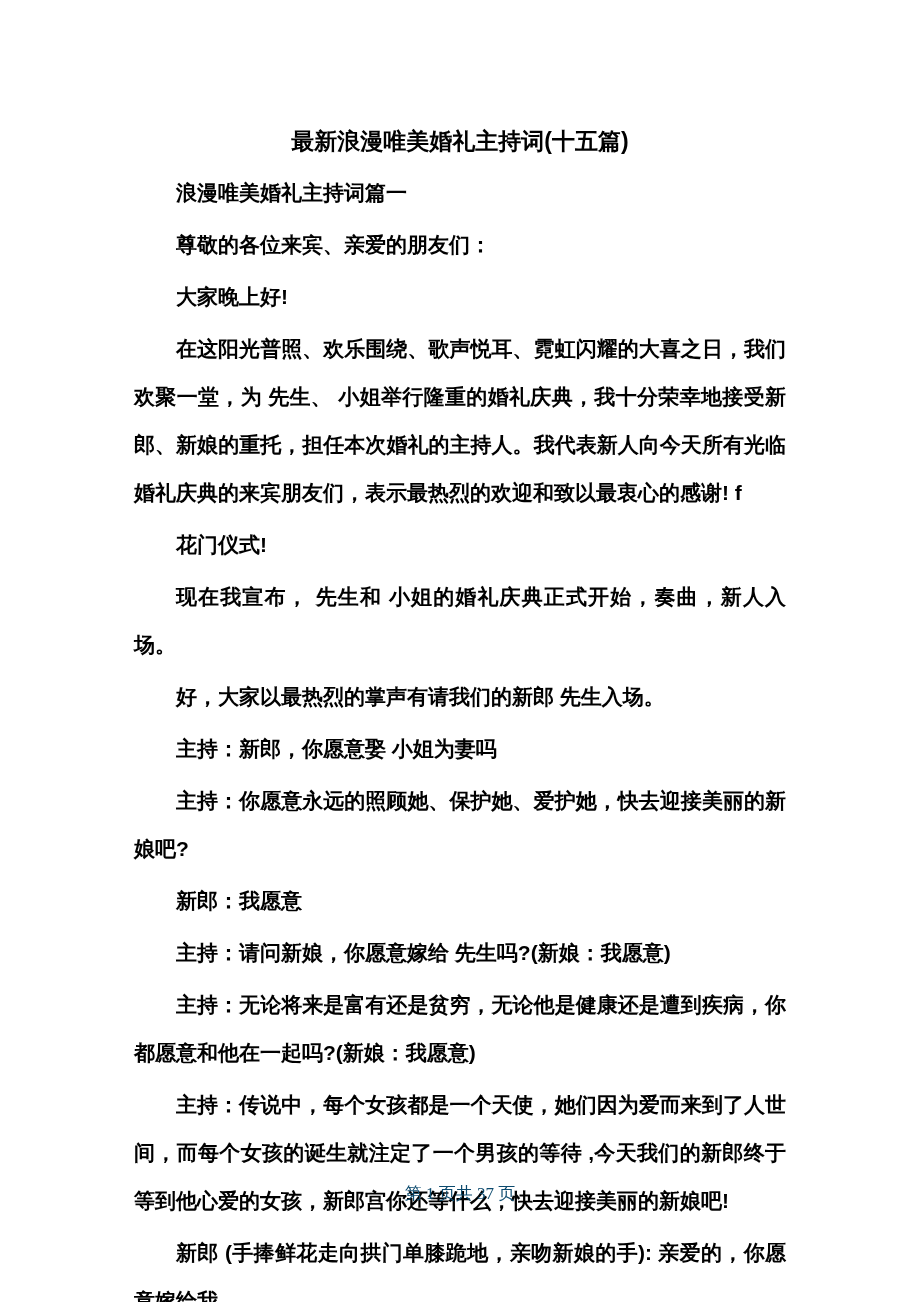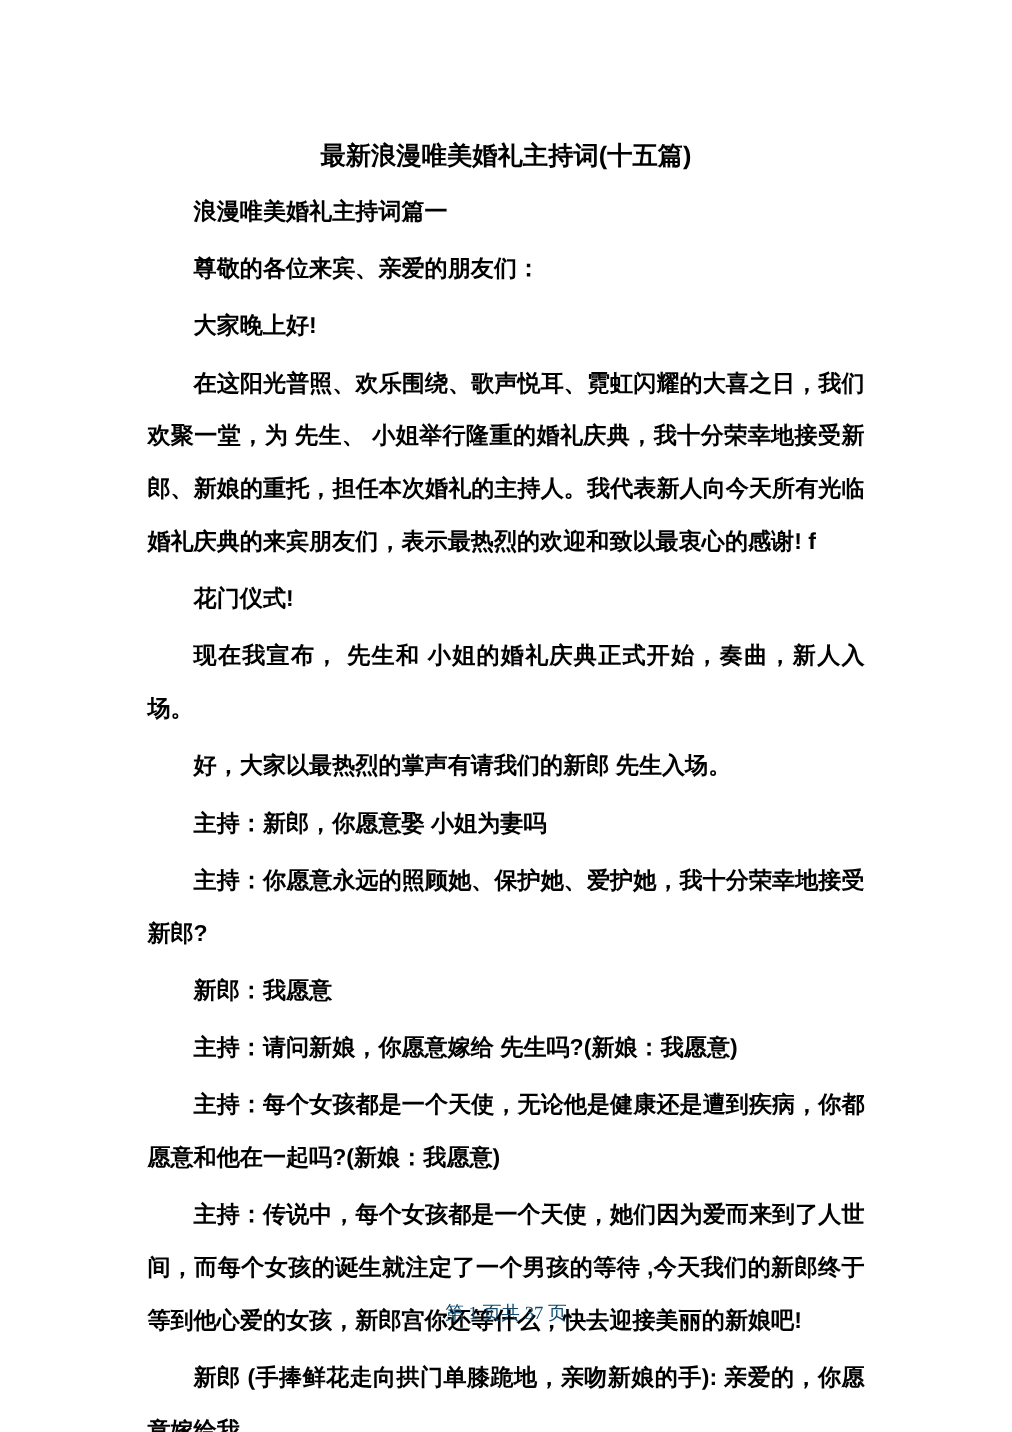--- a/index.html
+++ b/index.html
@@ -60,22 +60,22 @@
     <h1 class="doc-title">最新浪漫唯美婚礼主持词(十五篇)</h1>
     <div>
         <p class="para">浪漫唯美婚礼主持词篇一</p>
         <p class="para">尊敬的各位来宾、亲爱的朋友们：</p>
         <p class="para">大家晚上好!</p>
         <p class="para">在这阳光普照、欢乐围绕、歌声悦耳、霓虹闪耀的大喜之日，我们欢聚一堂，为 先生、 小姐举行隆重的婚礼庆典，我十分荣幸地接受新郎、新娘的重托，担任本次婚礼的主持人。我代表新人向今天所有光临婚礼庆典的来宾朋友们，表示最热烈的欢迎和致以最衷心的感谢! f</p>
         <p class="para">花门仪式!</p>
         <p class="para">现在我宣布， 先生和 小姐的婚礼庆典正式开始，奏曲，新人入场。</p>
         <p class="para">好，大家以最热烈的掌声有请我们的新郎 先生入场。</p>
         <p class="para">主持：新郎，你愿意娶 小姐为妻吗</p>
-        <p class="para">主持：你愿意永远的照顾她、保护她、爱护她，我十分荣幸地接受新郎?</p>
+        <p class="para">主持：你愿意永远的照顾她、保护她、爱护她，快去迎接美丽的新娘吧?</p>
         <p class="para">新郎：我愿意</p>
         <p class="para">主持：请问新娘，你愿意嫁给 先生吗?(新娘：我愿意)</p>
-        <p class="para">主持：每个女孩都是一个天使，无论他是健康还是遭到疾病，你都愿意和他在一起吗?(新娘：我愿意)</p>
+        <p class="para">主持：无论将来是富有还是贫穷，无论他是健康还是遭到疾病，你都愿意和他在一起吗?(新娘：我愿意)</p>
         <p class="para">主持：传说中，每个女孩都是一个天使，她们因为爱而来到了人世间，而每个女孩的诞生就注定了一个男孩的等待 ,今天我们的新郎终于等到他心爱的女孩，新郎宫你还等什么，快去迎接美丽的新娘吧!</p>
         <p class="para">新郎 (手捧鲜花走向拱门单膝跪地，亲吻新娘的手): 亲爱的，你愿意嫁给我</p>
       </div>
   </div>
   <div class="footer">第 1 页共 37 页</div>
 </div>
 
 </body></html>

